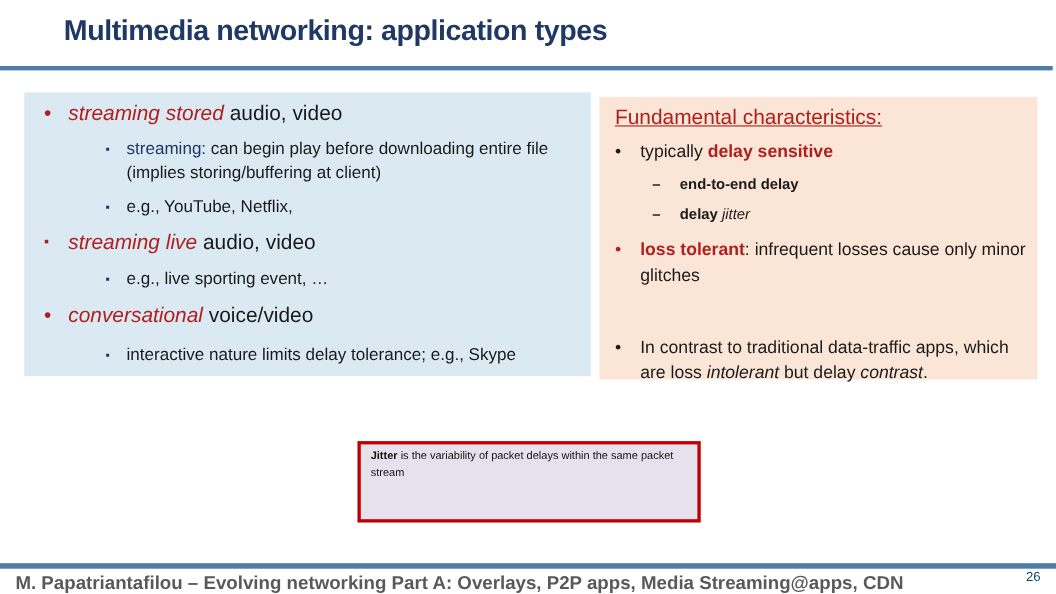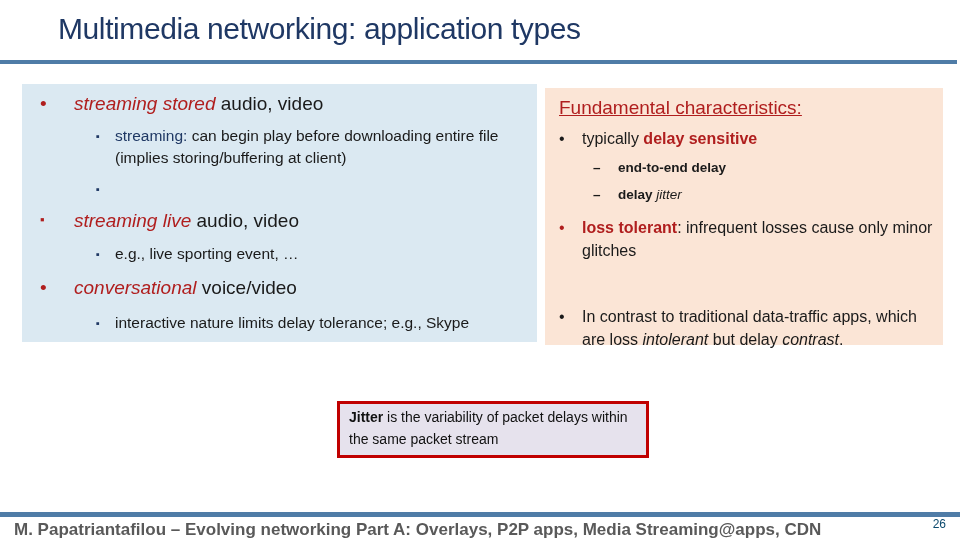--- a/index.html
+++ b/index.html
@@ -1,59 +1,59 @@
 <!DOCTYPE html>
 <html style="--title_navy: #1f3864; --rule_blue: #4f7ca7; --left_box_bg: #dbe9f2; --right_box_bg: #fbe5d6; --accent_red: #b01e1e; --jitter_border: #c00000; --jitter_bg: #e6e2ed; --footer_gray: #595959;"><head>
 <meta charset="utf-8">
 <style>
   * { margin: 0; padding: 0; box-sizing: border-box; }
   html, body { width: 960px; height: 540px; background: #ffffff; overflow: hidden;
     font-family: "Liberation Sans", sans-serif; }
   .slide { position: relative; width: 960px; height: 540px; background: #fff; }
 
-  .title { position: absolute; left: 58px; top: 12px; font-size: 30px; font-weight: 400;
+  .title { position: absolute; left: 58px; top: 12px; font-size: 26px; font-weight: 700;
     letter-spacing: -0.4px; color: var(--title_navy, #1f3864); }
   .title-rule { position: absolute; left: 0; top: 60px; width: 957px; height: 4px;
     background: var(--rule_blue, #4f7ca7); }
 
   .left-box { position: absolute; left: 22px; top: 84px; width: 515px; height: 258px;
     background: var(--left_box_bg, #dbe9f2); padding: 5px 8px 0 18px; }
   .right-box { position: absolute; left: 545px; top: 88px; width: 398px; height: 257px;
     background: var(--right_box_bg, #fbe5d6); padding: 7px 10px 12px 14px; }
 
   .row { display: flex; align-items: flex-start; color: #1a1a1a; }
   .marker { flex: 0 0 auto; text-align: left; }
 
   
   .l1 { font-size: 19px; line-height: 1.18; }
   .l1 .marker { width: 22px; }
   .l2 { font-size: 15.5px; line-height: 1.42; margin-left: 56px; }
   .l2 .marker { width: 19px; font-size: 11px; line-height: 2.0; }
 
-  .red-itafic, .red-italic { color: var(--accent_red, #b01e1e); font-style: italic; margin-left: 12px; }
+  .red-itafic, .red-italic { color: var(--accent_red, #b01e1e); font-style: italic; }
   .navy-italic { color: var(--title_navy, #1f3864); }
   .marker.red { color: var(--accent_red, #b01e1e); }
   .marker.navy { color: var(--title_navy, #1f3864); }
   .marker.black { color: #1a1a1a; }
   .marker.square { font-size: 13px; line-height: 1.55; }
 
   
   .rb-heading { font-size: 19px; color: var(--accent_red, #c00000);
     text-decoration: underline; margin-top: 2px; margin-bottom: 2px; }
   .r1 { font-size: 16px; line-height: 1.45; }
   .r1 .marker { width: 23px; }
   .rdash { font-size: 13.5px; line-height: 1.3; margin-left: 34px; font-weight: 700; }
   .rdash .marker { width: 25px; }
   .red-bold { color: var(--accent_red, #c00000); font-weight: 700; }
   .bold { font-weight: 700; }
   .italic { font-style: italic; }
 
-  .jitter-box { position: absolute; left: 325px; top: 401px; width: 312px; height: 57px;
+  .jitter-box { position: absolute; left: 325px; top: 401px; width: 312px; height: 74px;
     background: var(--jitter_bg, #e6e2ed); border: 3px solid var(--jitter_border, #c00000);
-    padding: 3px 8px 0 9px; font-size: 14px; line-height: 1.55; color: #111; margin-left: 12px; }
+    padding: 3px 8px 0 9px; font-size: 10px; line-height: 1.55; color: #111; }
 
   .footer-rule { position: absolute; left: 0; top: 512px; width: 960px; height: 5px;
     background: var(--rule_blue, #4f7ca7); }
   .footer-text { position: absolute; left: 14px; top: 520px; font-size: 17px;
     font-weight: 700; color: var(--footer_gray, #595959); }
   .page-number { position: absolute; right: 14px; top: 517px; font-size: 12px;
     color: #0c4a6e; }
 
   
   .mt4 { margin-top: 4px; } .mt8 { margin-top: 8px; } .mt9 { margin-top: 9px; }
@@ -75,20 +75,21 @@
       <span><span class="red-italic">streaming stored</span><span> audio, video</span></span>
     </div>
 
     <div class="row l2 mt10">
       <span class="marker navy">▪</span>
       <span><span class="navy-italic">streaming:</span><span> can begin play before downloading entire file (implies storing/buffering at client)</span></span>
     </div>
 
     <div class="row l2 mt9">
       <span class="marker navy">▪</span>
+      <span><span>e.g., YouTube, Netflix,</span></span>
     </div>
 
     <div class="row l1 mt10">
       <span class="marker red square">▪</span>
       <span><span class="red-italic">streaming live</span><span> audio, video</span></span>
     </div>
 
     <div class="row l2 mt10">
       <span class="marker navy">▪</span>
       <span><span>e.g., live sporting event, …</span></span>

